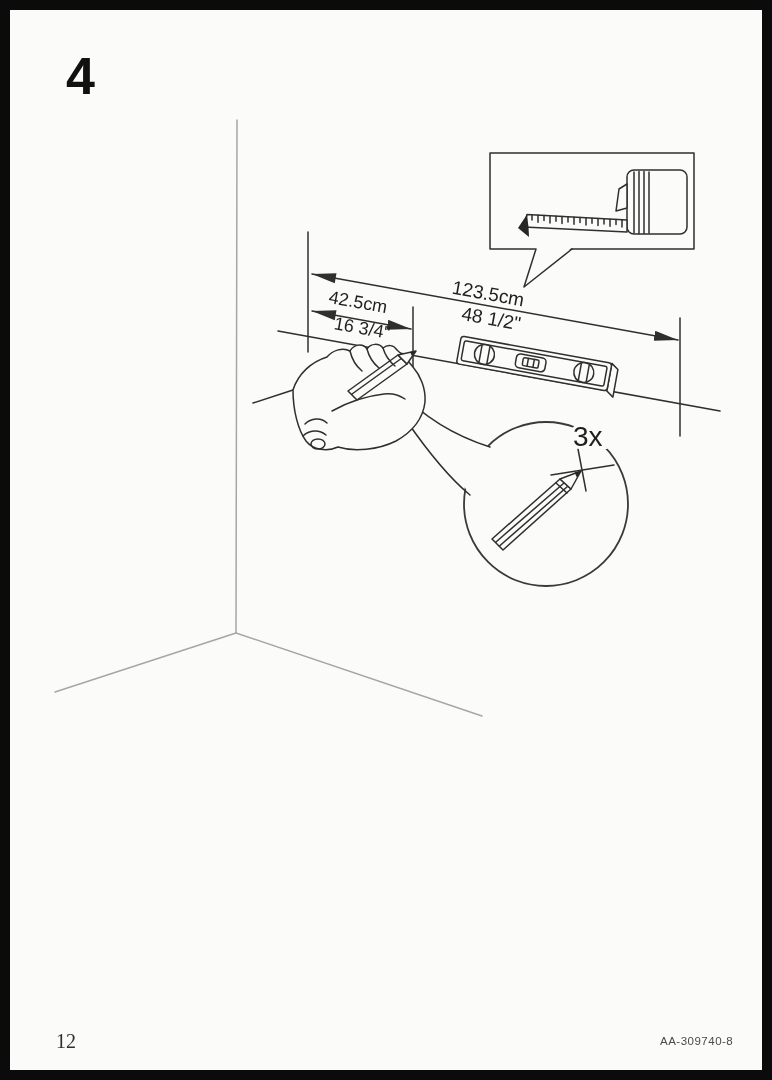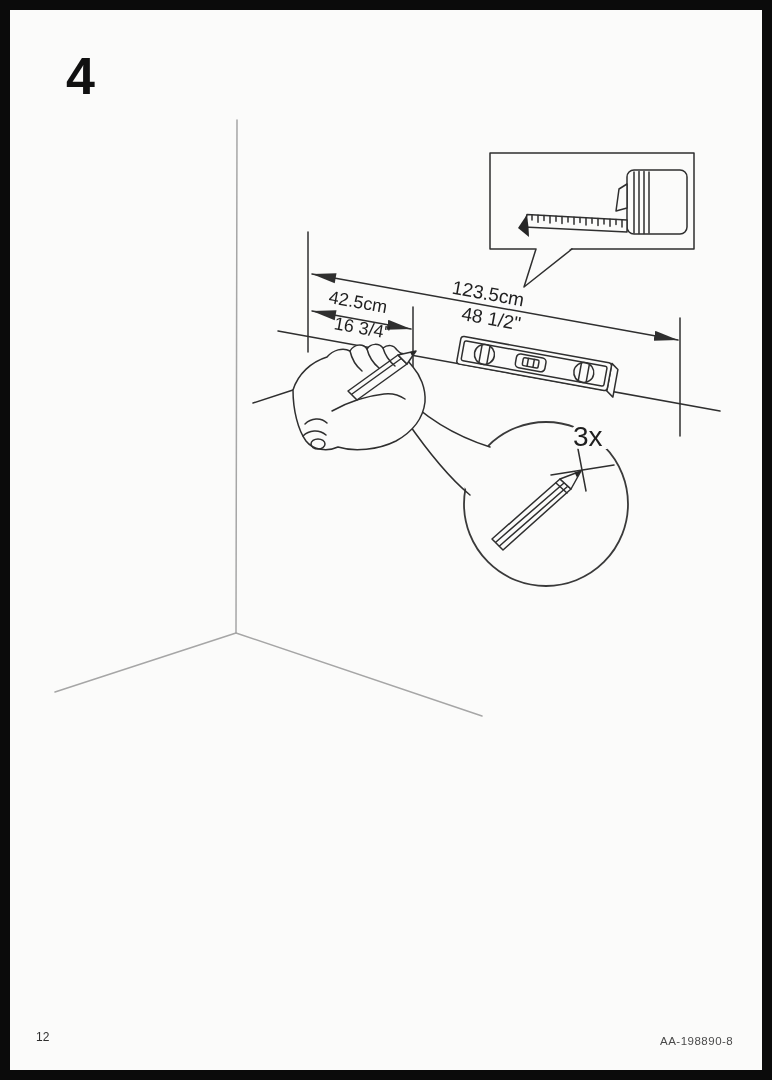--- a/index.html
+++ b/index.html
@@ -17,22 +17,22 @@
   }
   .step-number{
     position:absolute;left:56px;top:36px;
     font-size:52px;font-weight:700;color:#111;
     letter-spacing:1px;
   }
   .illustration{
     position:absolute;left:0;top:0;
   }
   .footer-page-number{
-    position:absolute;left:26px;top:1020px;
-    font-size:12px;color:#2e2e2e;
+    position:absolute;left:46px;top:1020px;
+    font-size:20px;color:#2e2e2e;font-family:Liberation Serif, serif;
   }
   .footer-doc-code{
     position:absolute;left:650px;top:1025px;
     font-size:11.5px;color:#4a4a4a;letter-spacing:0.5px;
   }
   svg .ink{stroke:#2f2f2f;fill:none;stroke-width:1.5;stroke-linecap:round;stroke-linejoin:round;}
   svg .ink-fill{fill:#fbfbfa;stroke:#2f2f2f;stroke-width:1.5;stroke-linejoin:round;}
   svg .solid{fill:#262626;stroke:none;}
   svg .wall{stroke:#a6a6a6;fill:none;stroke-width:1.5;stroke-linecap:round;}
   svg text{fill:#1f1f1f;}
@@ -155,15 +155,15 @@
       <path class="solid" d="M416,351 L410,352 L412,356 Z"></path>
 
       <path class="ink" stroke-width="1.3" d="M350,351 C352,360 356,366 362,371
                M367,349 C369,357 373,363 379,368
                M383,348 C385,355 389,361 395,366"></path>
       <path class="ink" stroke-width="1.3" d="M332,411 C348,402 366,396 384,394 C392,393 399,395 405,399"></path>
     </g>
   </svg>
 
   <div class="footer-page-number">12</div>
-  <div class="footer-doc-code">AA-198890-8</div>
+  <div class="footer-doc-code">AA-309740-8</div>
 
 </div>
 
 </body></html>

